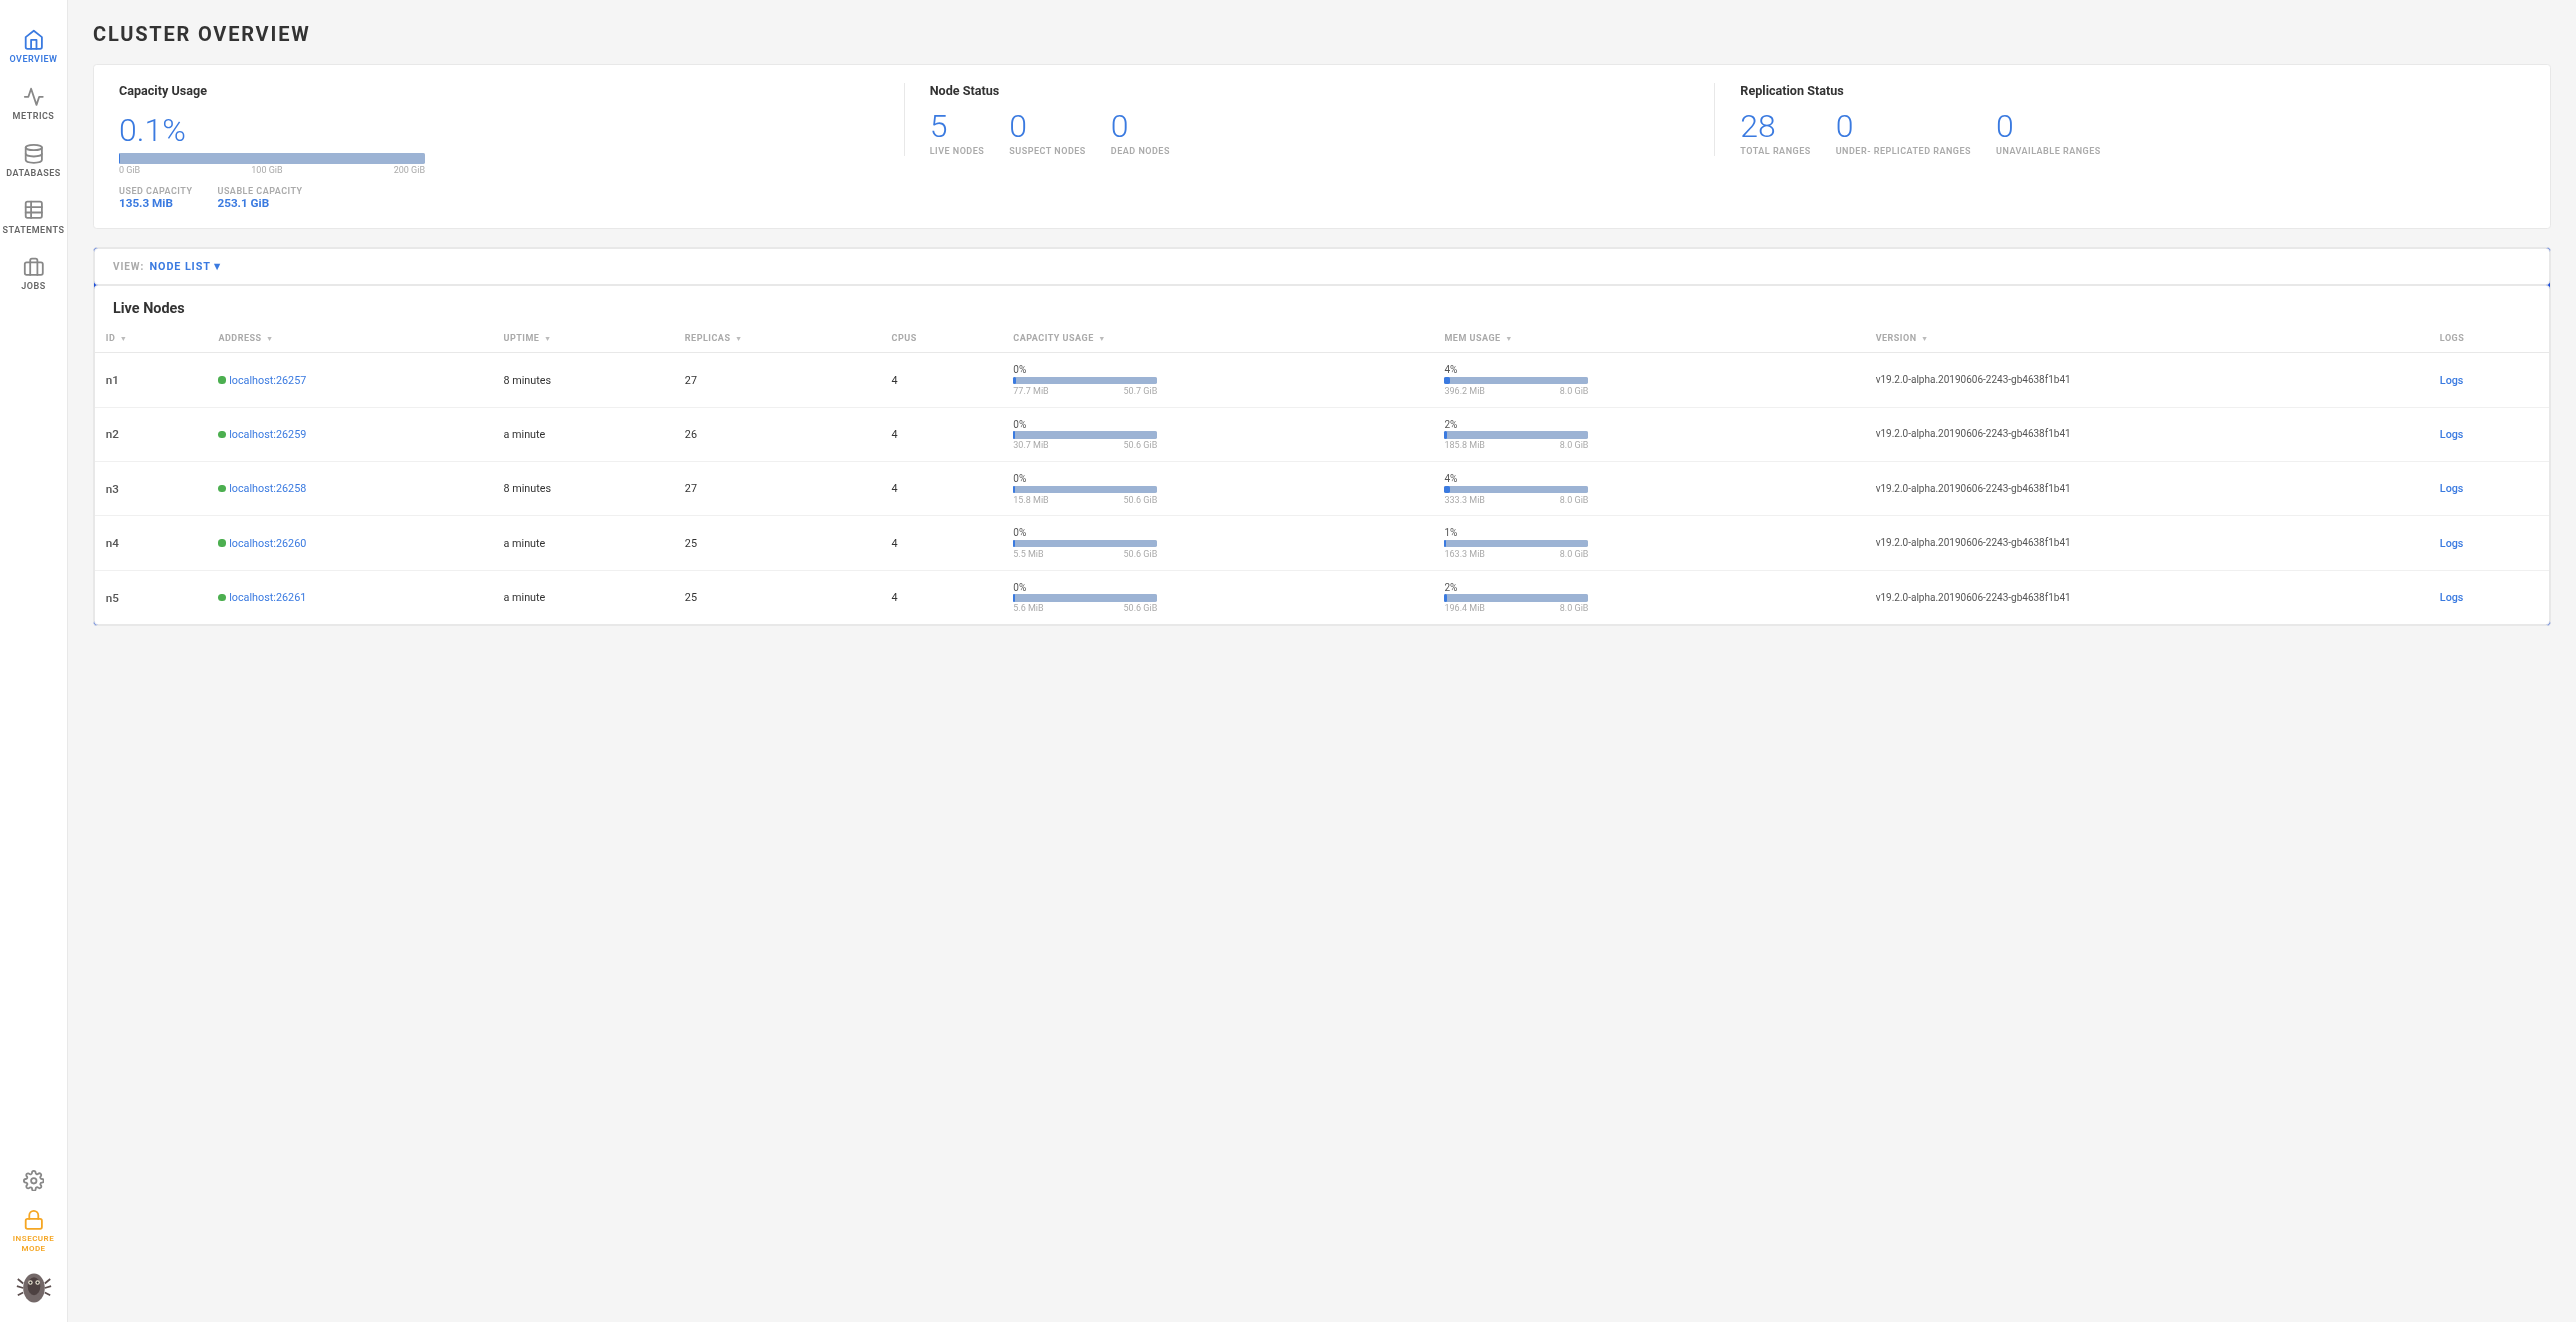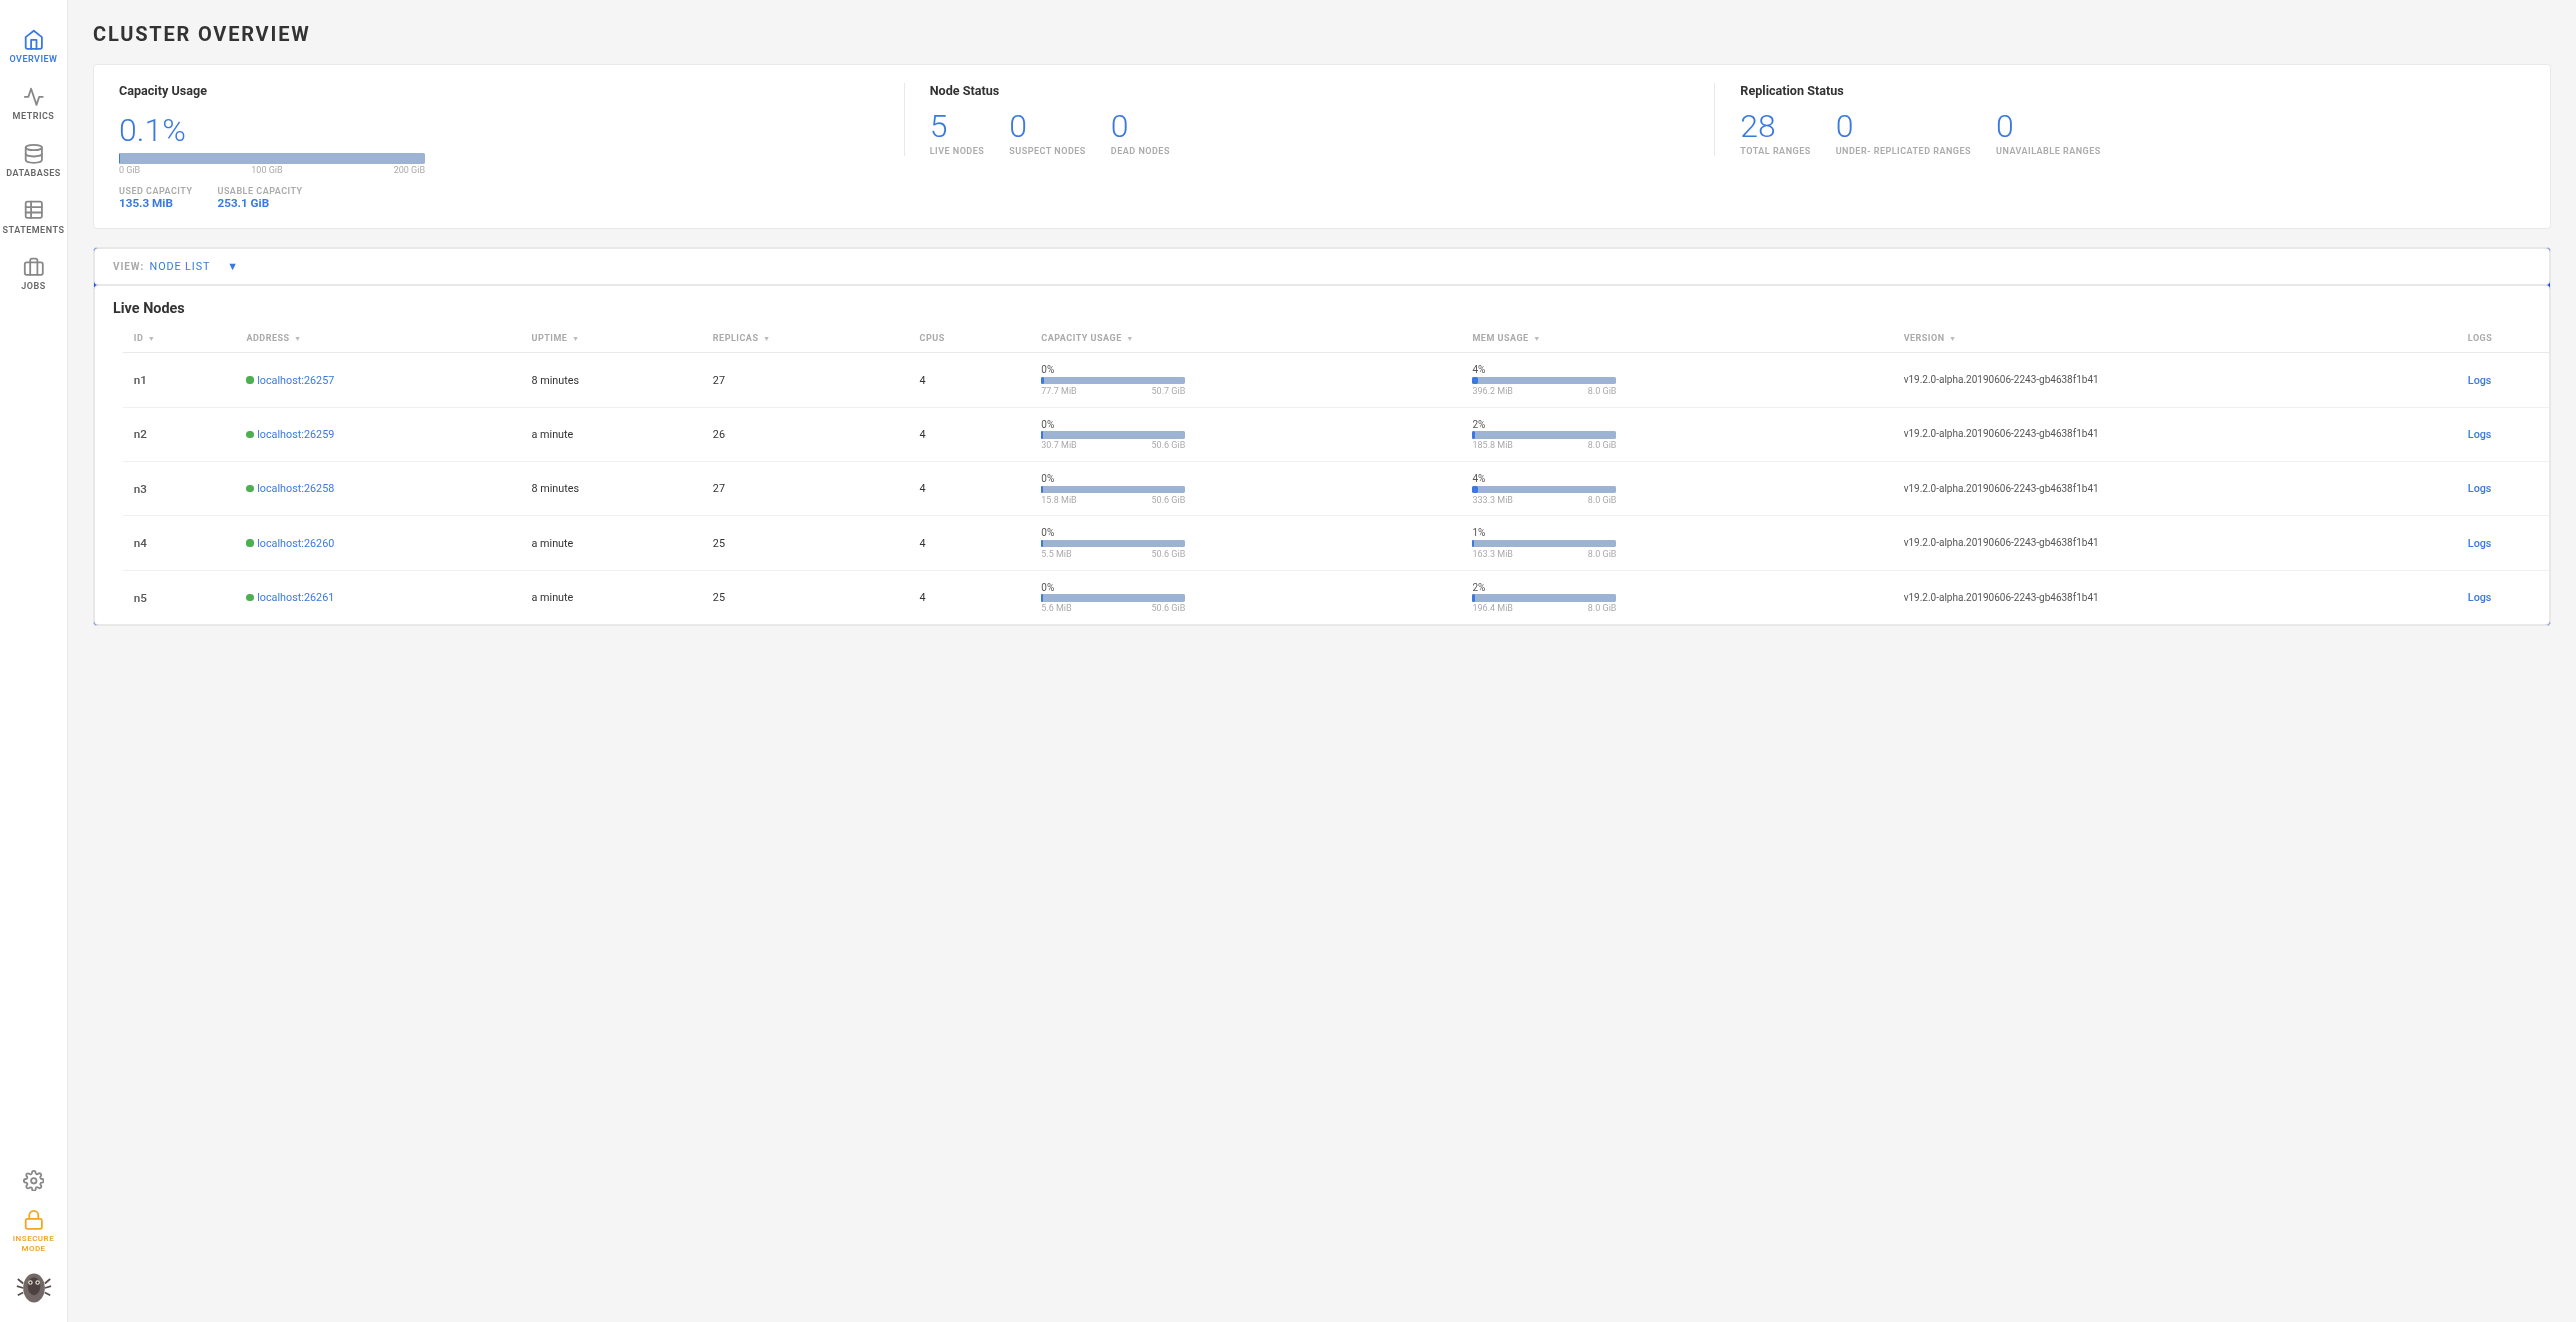--- a/index.html
+++ b/index.html
@@ -190,49 +190,48 @@
     }
     .view-label {
       font-size: 10px;
       font-weight: 700;
       color: #aaa;
       letter-spacing: 0.9px;
       text-transform: uppercase;
     }
     .view-selector {
       font-size: 10.8px;
-      font-weight: 400;
+      font-weight: 700;
       color: #3a7ae0;
       letter-spacing: 0.9px;
       text-transform: uppercase;
       cursor: pointer;
       display: flex;
       align-items: center;
-      gap: 17px;
+      gap: 1px;
     }
 
     
     .table-card {
       background: #fff;
       border: 0.9px solid #e8e8e8;
       border-radius: 3.6px;
       overflow: hidden;
     }
     .table-card-title {
       font-size: 14.4px;
       font-weight: 700;
       color: #333;
       padding: 14.4px 18px 7.2px;
     }
 
     table {
       width: 100%;
       border-collapse: collapse;
       font-size: 10.8px;
-      margin-left: 28px;
     }
     thead th {
       font-size: 9px;
       font-weight: 700;
       letter-spacing: 0.5px;
       text-transform: uppercase;
       color: #aaa;
       padding: 9px 10.8px;
       text-align: left;
       border-bottom: 0.9px solid #e8e8e8;

